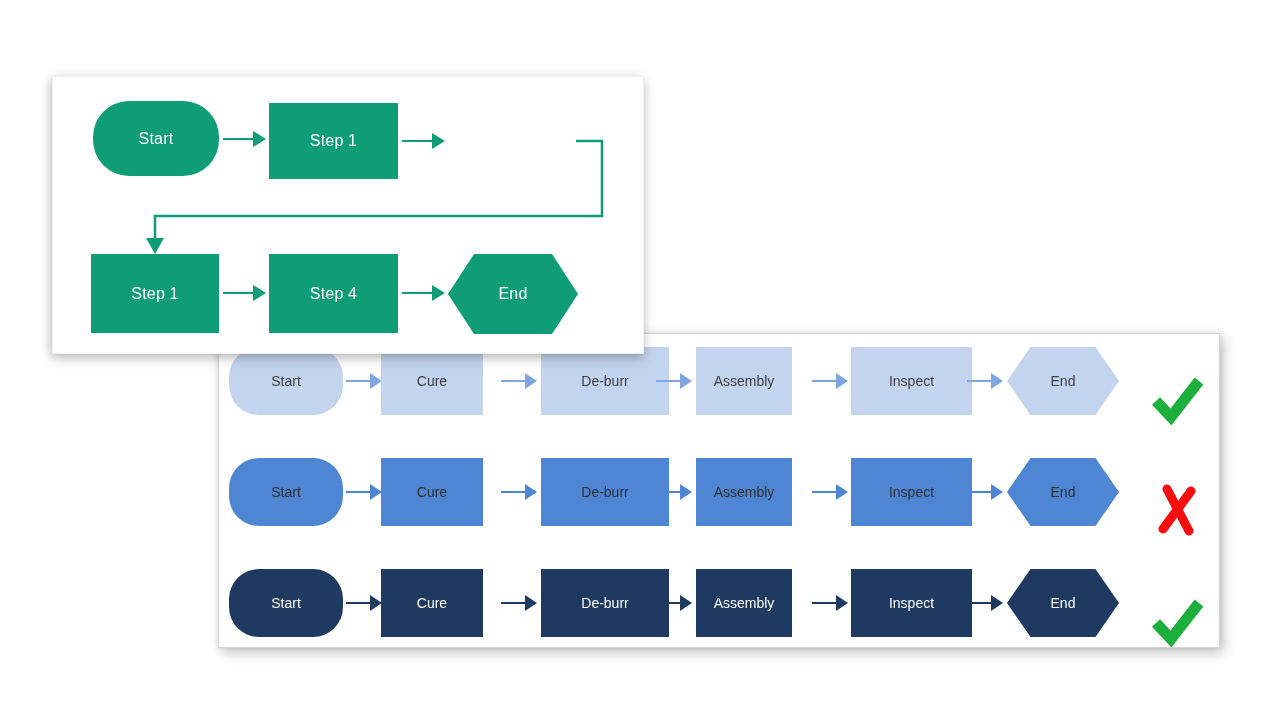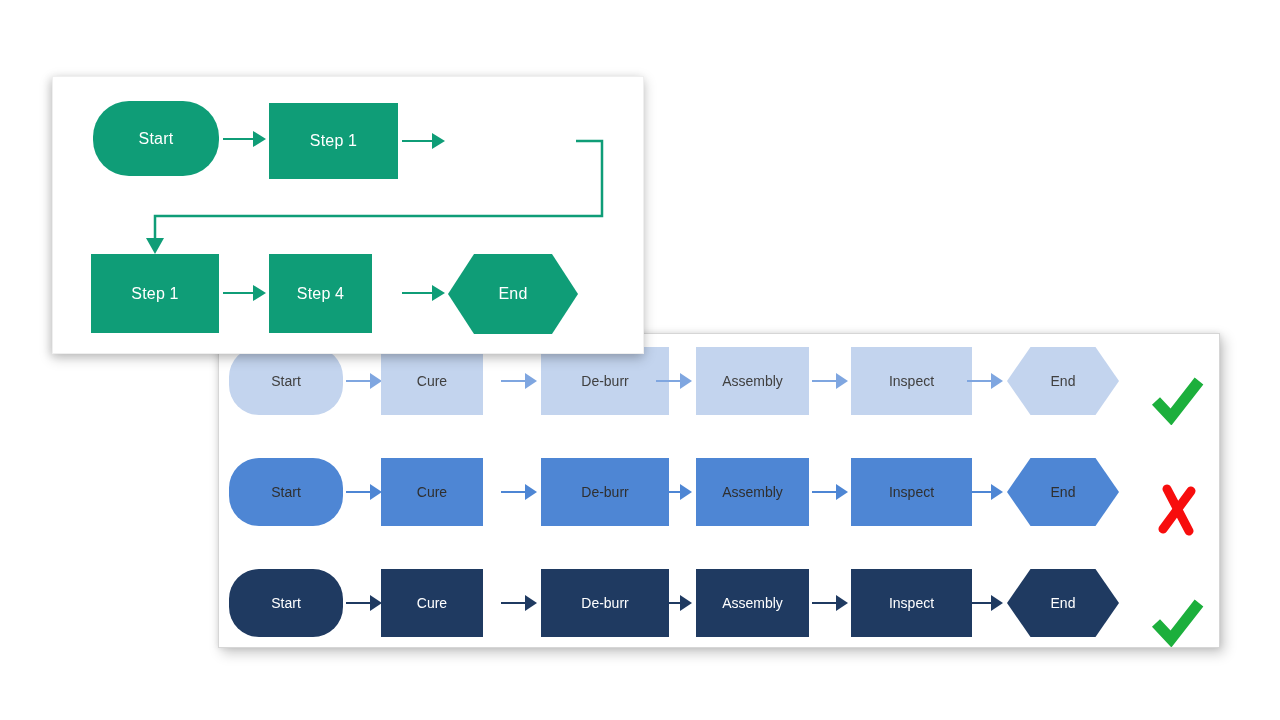--- a/index.html
+++ b/index.html
@@ -18,21 +18,21 @@
     z-index:2;
   }
   .gnode{
     position:absolute;display:flex;align-items:center;justify-content:center;
     background:#0F9D77;color:#ffffff;font-size:16px;letter-spacing:0.2px;
   }
   .g-start{left:40px;top:24px;width:126px;height:75px;border-radius:36px;}
   .g-step1{left:216px;top:26px;width:129px;height:76px;}
   .g-step2{left:395px;top:26px;width:128px;height:76px;}
   .g-step3{left:38px;top:177px;width:128px;height:79px;}
-  .g-step4{left:216px;top:177px;width:103px;height:79px;}
+  .g-step4{left:216px;top:177px;width:129px;height:79px;}
   .g-end{left:395px;top:177px;width:130px;height:80px;
     clip-path:polygon(20% 0,80% 0,100% 50%,80% 100%,20% 100%,0 50%);}
 
   
   .arrow{position:absolute;height:16px;}
   .arrow .line{position:absolute;left:0;top:7px;height:2px;right:11px;}
   .arrow .head{position:absolute;right:0;top:0;width:0;height:0;
     border-top:8px solid transparent;border-bottom:8px solid transparent;}
   .garrow .line{background:#0F9D77;}
   .garrow .head{border-left:13px solid #0F9D77;}
@@ -54,21 +54,21 @@
   .row-1{top:124px;}
   .row-2{top:235px;}
   .node{
     position:absolute;top:0;height:68px;
     display:flex;align-items:center;justify-content:center;
     font-size:14px;
   }
   .c0{left:10px;width:114px;border-radius:30px;}
   .c1{left:162px;width:102px;}
   .c2{left:322px;width:128px;}
-  .c3{left:477px;width:113px;}
+  .c3{left:477px;width:96px;}
   .c4{left:632px;width:121px;}
   .c5{left:788px;width:112px;
     clip-path:polygon(21% 0,79% 0,100% 50%,79% 100%,21% 100%,0 50%);}
   .row-0 .node{background:#C3D4EE;color:#404040;}
   .row-1 .node{background:#4E86D4;color:#2F2F2F;}
   .row-2 .node{background:#1F3A61;color:#ffffff;}
 
   .barrow{top:26px;width:36px;}
   .ba0{left:127px;} .ba1{left:282px;} .ba2{left:437px;} .ba3{left:593px;} .ba4{left:748px;}
   .row-0 .barrow .line{background:#7FA6E0;}

